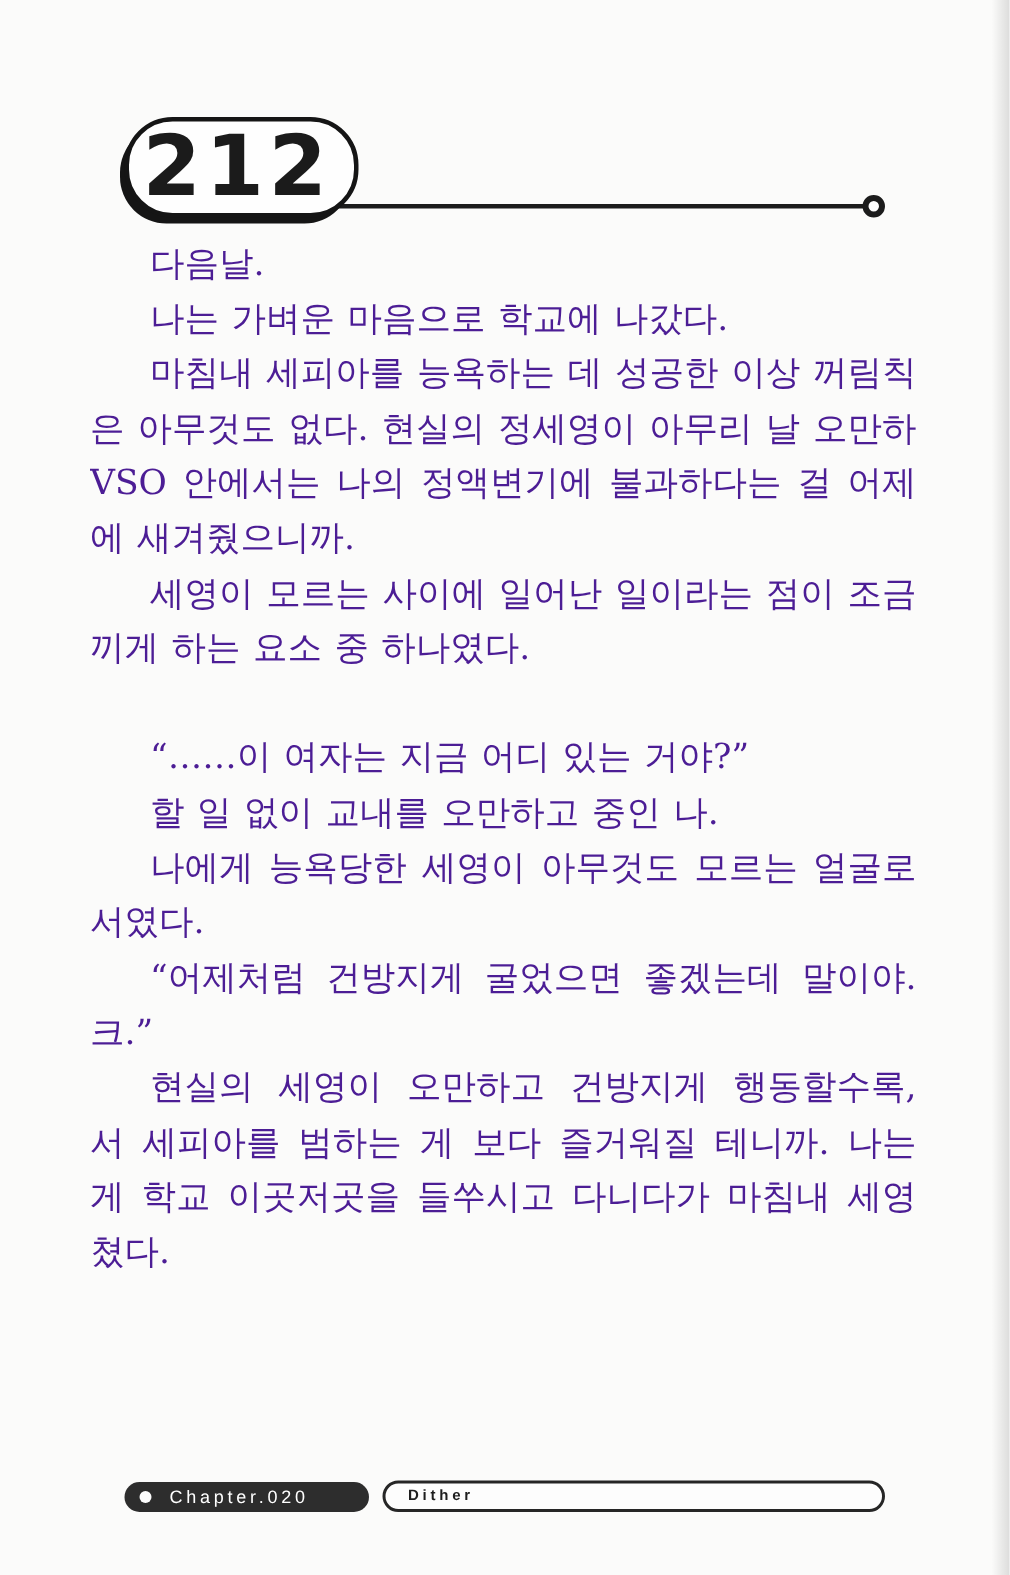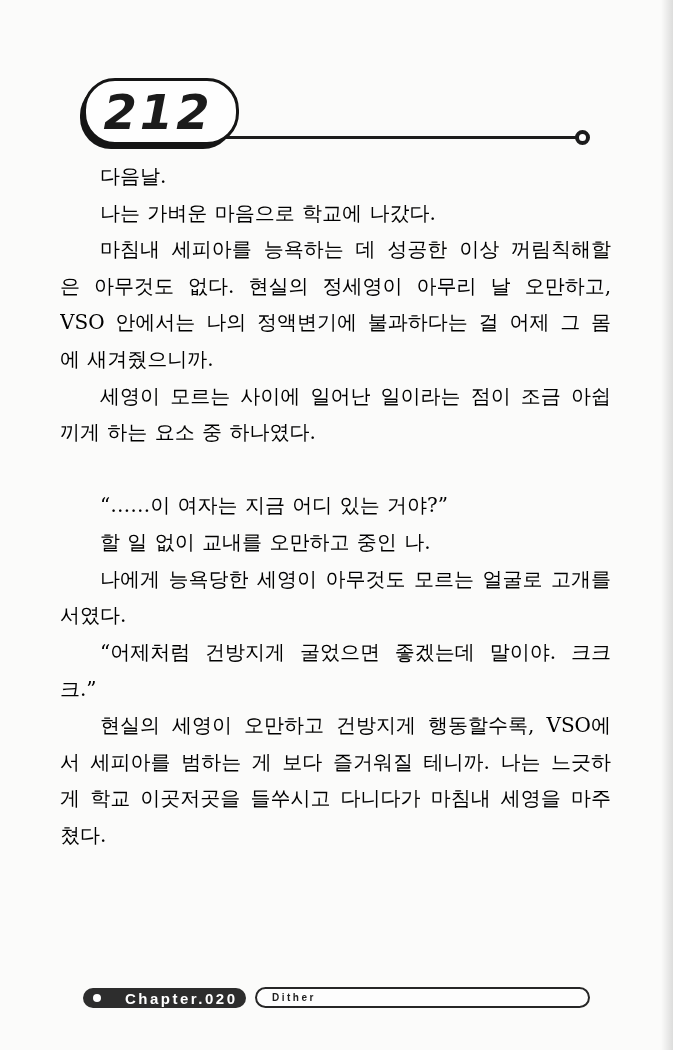--- a/index.html
+++ b/index.html
@@ -45,36 +45,35 @@
     border: 3px solid #151515;
     border-radius: 32px;
     box-shadow: -4px 5px 0 -1px #151515;
     z-index: 2;
     display: flex;
     align-items: center;
     justify-content: center;
   }
   .page-badge span {
     font-family: "DejaVu Sans", "Liberation Sans", sans-serif;
-    font-style: italic;
     font-weight: 800;
-    font-size: 48px;
+    font-size: 56px;
     letter-spacing: 3px;
     color: #1b1b1b;
     padding-right: 6px;
     line-height: 1;
   }
 
   
   .body-text {
     position: absolute;
     left: 60px; top: 158px;
     width: 551px;
-    font-size: 20px;
-    color: #000000;
+    font-size: 23px;
+    color: #4c1d95;
   }
   .ln {
     margin: 0;
     height: 36.62px;
     line-height: 36.62px;
     overflow: hidden;
     text-align: left;
     word-spacing: 1px;
   }
   .ln.i { text-indent: 40px; }
@@ -92,24 +91,24 @@
     align-items: center;
   }
   .chapter-pill .dot {
     width: 8px; height: 8px;
     margin-left: 10px;
     border-radius: 50%;
     background: #fdfdfd;
     flex: 0 0 auto;
   }
   .chapter-pill .lbl {
-    margin-left: 24px;
+    margin-left: 12px;
     font-family: "Liberation Sans", "DejaVu Sans", sans-serif;
-    font-weight: bold;
-    font-size: 15px;
+    font-weight: normal;
+    font-size: 12px;
     letter-spacing: 2.5px;
     color: #ffffff;
     white-space: nowrap;
   }
   .title-pill {
     position: absolute;
     left: 255px; top: 987px;
     width: 331px; height: 17px;
     background: #fdfdfd;
     border: 2px solid #262626;

